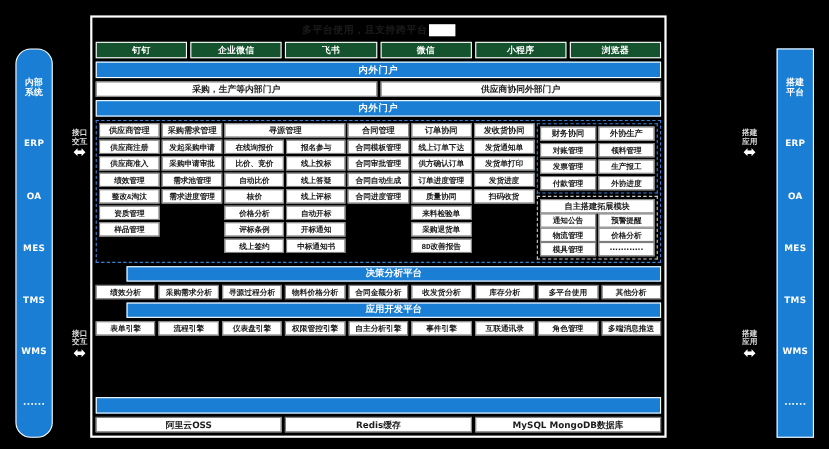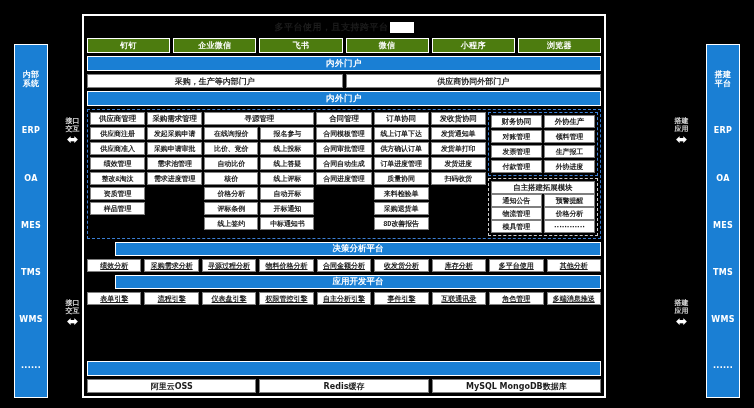--- a/index.html
+++ b/index.html
@@ -11,21 +11,21 @@
   }
   .stage { position: relative; width: 754px; height: 408px; background: #000; }
 
   
   .rail {
     position: absolute; top: 44px; width: 34px; height: 354px;
     background: #1a7fd4; border: 1px solid #ffffff;
     display: flex; flex-direction: column; align-items: center;
     justify-content: space-around; padding: 6px 0;
   }
-  .rail.left { left: 14px; }
+  .rail.left { left: 14px; border-radius: 14px; }
   .rail.right { right: 14px; }
   .rail-item {
     color: #ffffff; font-size: 8px; font-weight: bold; line-height: 1.15;
     text-align: center; letter-spacing: .3px;
   }
   .rail-item.two-line { white-space: pre-line; }
 
   
   .arrowgrp { position: absolute; width: 49px; text-align: center; }
   .arrowgrp .lbl {
@@ -48,21 +48,21 @@
   .title-bar {
     height: 16px; color: #1c1c1c; font-size: 9px; font-weight: bold;
     display: flex; align-items: center; justify-content: center; gap: 0px;
     letter-spacing: .5px;
   }
   .title-bar .redact { display:inline-block; width: 24px; height: 11px; background:#fff; margin-left:1px;}
 
   .rowflex { display: flex; gap: 3px; }
 
   .pill {
-    background: #4d7c0f; border: 1px solid #ffffff; color: #ffffff;
+    background: #14532d; border: 1px solid #ffffff; color: #ffffff;
     font-size: 8px; font-weight: bold; text-align: center;
     display: flex; align-items: center; justify-content: center;
     height: 15px; letter-spacing: .3px;
   }
   .bar-blue {
     background: #1a7fd4; border: 1px solid #ffffff; color: #ffffff;
     font-size: 8.5px; font-weight: bold; text-align: center;
     display: flex; align-items: center; justify-content: center;
     height: 15px; letter-spacing: .5px;
   }
@@ -98,21 +98,21 @@
 
   .section-label {
     background: #1a7fd4; border: 1px solid #ffffff; color: #ffffff;
     font-size: 8.5px; font-weight: bold; text-align: center;
     height: 14px; display: flex; align-items: center; justify-content: center; margin-left: 28px;
   }
   .chip-row { display: flex; gap: 3px; }
   .chip {
     flex: 1 1 0; background: #ffffff; border: 1px solid #7f7f7f; color: #1c1c1c;
     font-size: 7px; font-weight: bold; text-align: center; height: 13px;
-    display: flex; align-items: center; justify-content: center; white-space: nowrap; text-decoration: underline;
+    display: flex; align-items: center; justify-content: center; white-space: nowrap;
   }
   .infra-row { display: flex; gap: 3px; }
   .infra {
     flex: 1 1 0; background: #ffffff; border: 1px solid #7f7f7f; color: #1c1c1c;
     font-size: 8px; font-weight: bold; text-align: center; height: 14px;
     display: flex; align-items: center; justify-content: center;
   }
   .spacer-fill { flex: 1 1 auto; }
 </style>
 </head>

